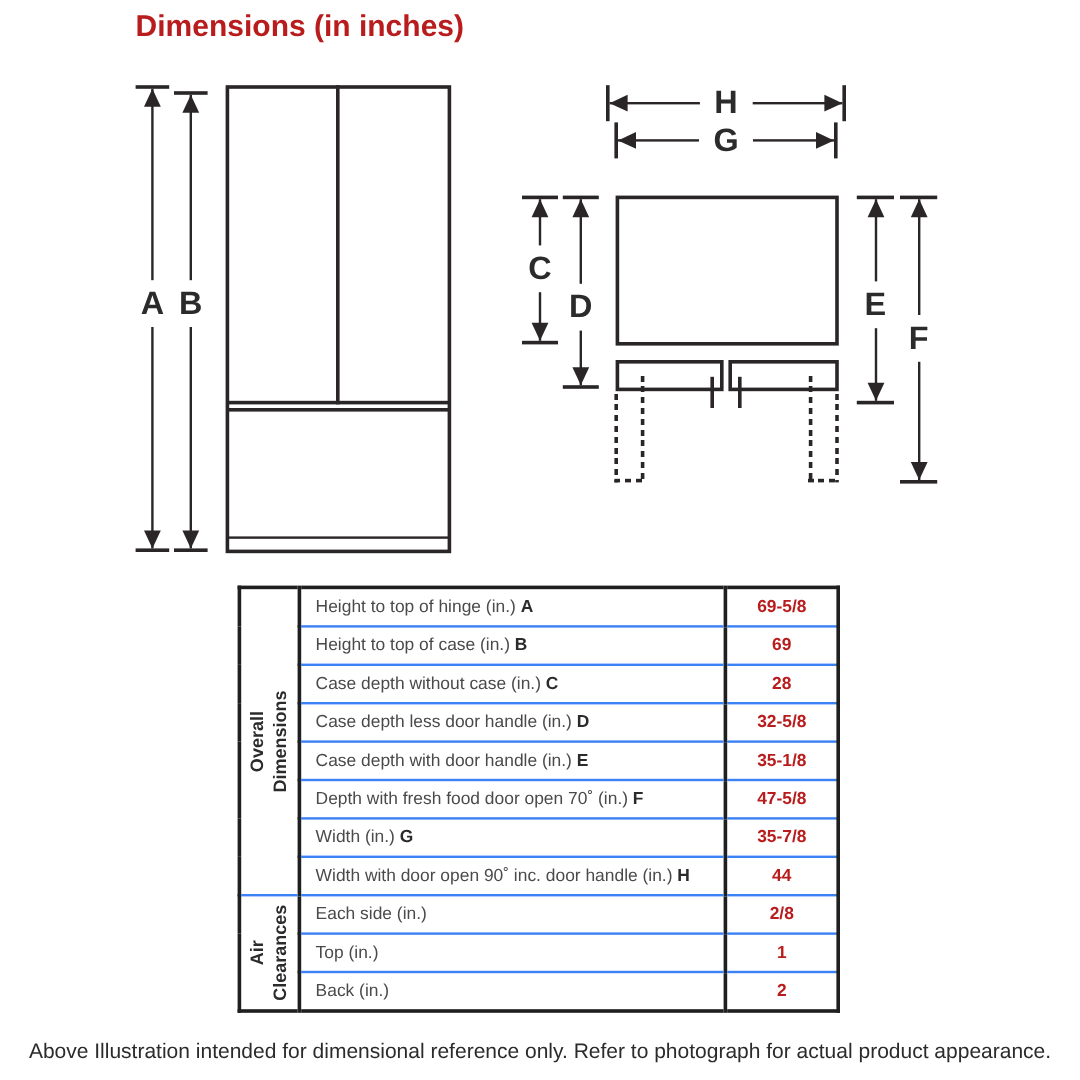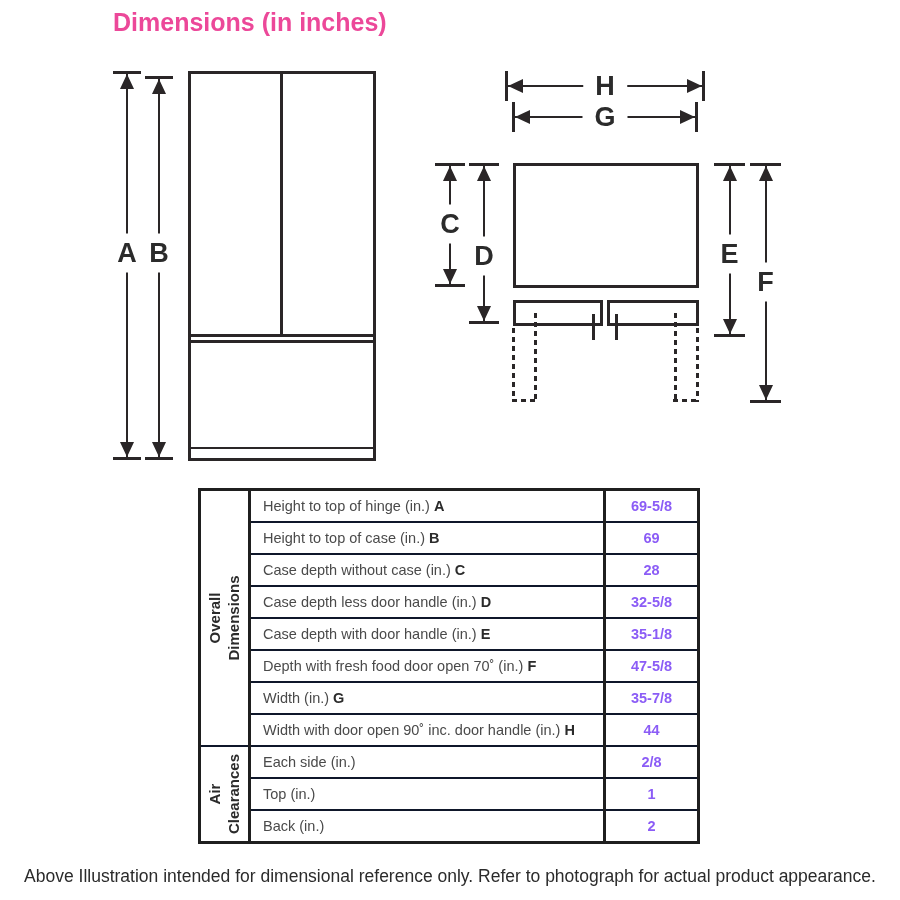--- a/index.html
+++ b/index.html
@@ -1,19 +1,19 @@
 <!DOCTYPE html>
 <html><head>
 <meta charset="utf-8">
 <style>
   html,body{margin:0;padding:0;}
   body{width:900px;height:900px;position:relative;background:#fff;overflow:hidden;
        font-family:"Liberation Sans",sans-serif;color:#2b2b2b;}
   .abs{position:absolute;}
-  #page-title{left:113px;top:8px;font-size:25px;font-weight:bold;color:#ec4899;}
+  #page-title{left:113px;top:8px;font-size:25px;font-weight:bold;color:#b91c1c;}
   .ln{position:absolute;background:#2a2627;}
   .outline{position:absolute;border:3px solid #2a2627;box-sizing:border-box;background:#fff;}
 
   
   .vdim{position:absolute;}
   .vdim .vline{position:absolute;left:50%;top:3px;bottom:3px;width:2px;transform:translateX(-50%);background:#2a2627;}
   .vdim .tick-t{position:absolute;top:0;left:0;right:0;height:3px;background:#2a2627;}
   .vdim .tick-b{position:absolute;bottom:0;left:0;right:0;height:3px;background:#2a2627;}
   .vdim .ah-t{position:absolute;top:3px;left:50%;transform:translateX(-50%);width:0;height:0;
               border-left:7px solid transparent;border-right:7px solid transparent;border-bottom:15px solid #2a2627;}
@@ -33,24 +33,24 @@
               border-top:7px solid transparent;border-bottom:7px solid transparent;border-left:15px solid #2a2627;}
   .hdim .lbl{position:absolute;top:50%;transform:translate(-50%,-50%);background:#fff;
              font-weight:bold;font-size:27px;line-height:1;padding:2px 12px;}
 
   .vdash{position:absolute;width:3px;background:repeating-linear-gradient(180deg,#2a2627 0 5px,transparent 5px 9px);}
   .hdash{position:absolute;height:3px;background:repeating-linear-gradient(90deg,#2a2627 0 5px,transparent 5px 9px);}
 
   
   #dim-table{position:absolute;left:198px;top:488px;width:499px;border-collapse:collapse;
              table-layout:fixed;font-size:14.5px;border:3px solid #1f1f1f;}
-  #dim-table td{border:2px solid #0f172a;height:30px;padding:0;vertical-align:middle;}
+  #dim-table td{border:2px solid #3b82f6;height:30px;padding:0;vertical-align:middle;}
   #dim-table td.group{border-right:3px solid #1f1f1f;position:relative;}
   #dim-table td.desc{border-right:3px solid #1f1f1f;padding-left:12px;color:#4a4a4a;}
-  #dim-table td.val{text-align:center;font-weight:bold;color:#8b5cf6;}
+  #dim-table td.val{text-align:center;font-weight:bold;color:#b91c1c;}
   #dim-table tr.air-first td{border-top:1px solid #ec4899;}
   .rot{position:absolute;top:50%;left:50%;transform:translate(-50%,-50%) rotate(-90deg);
        font-weight:bold;font-size:15px;line-height:1.25;text-align:center;color:#2b2b2b;}
   .rot span{display:block;white-space:nowrap;}
   .letter{font-weight:bold;color:#2b2b2b;}
   #footer-note{left:0;right:0;top:866px;text-align:center;font-size:17.5px;color:#2b2b2b;}
 </style>
 </head>
 <body>
 

